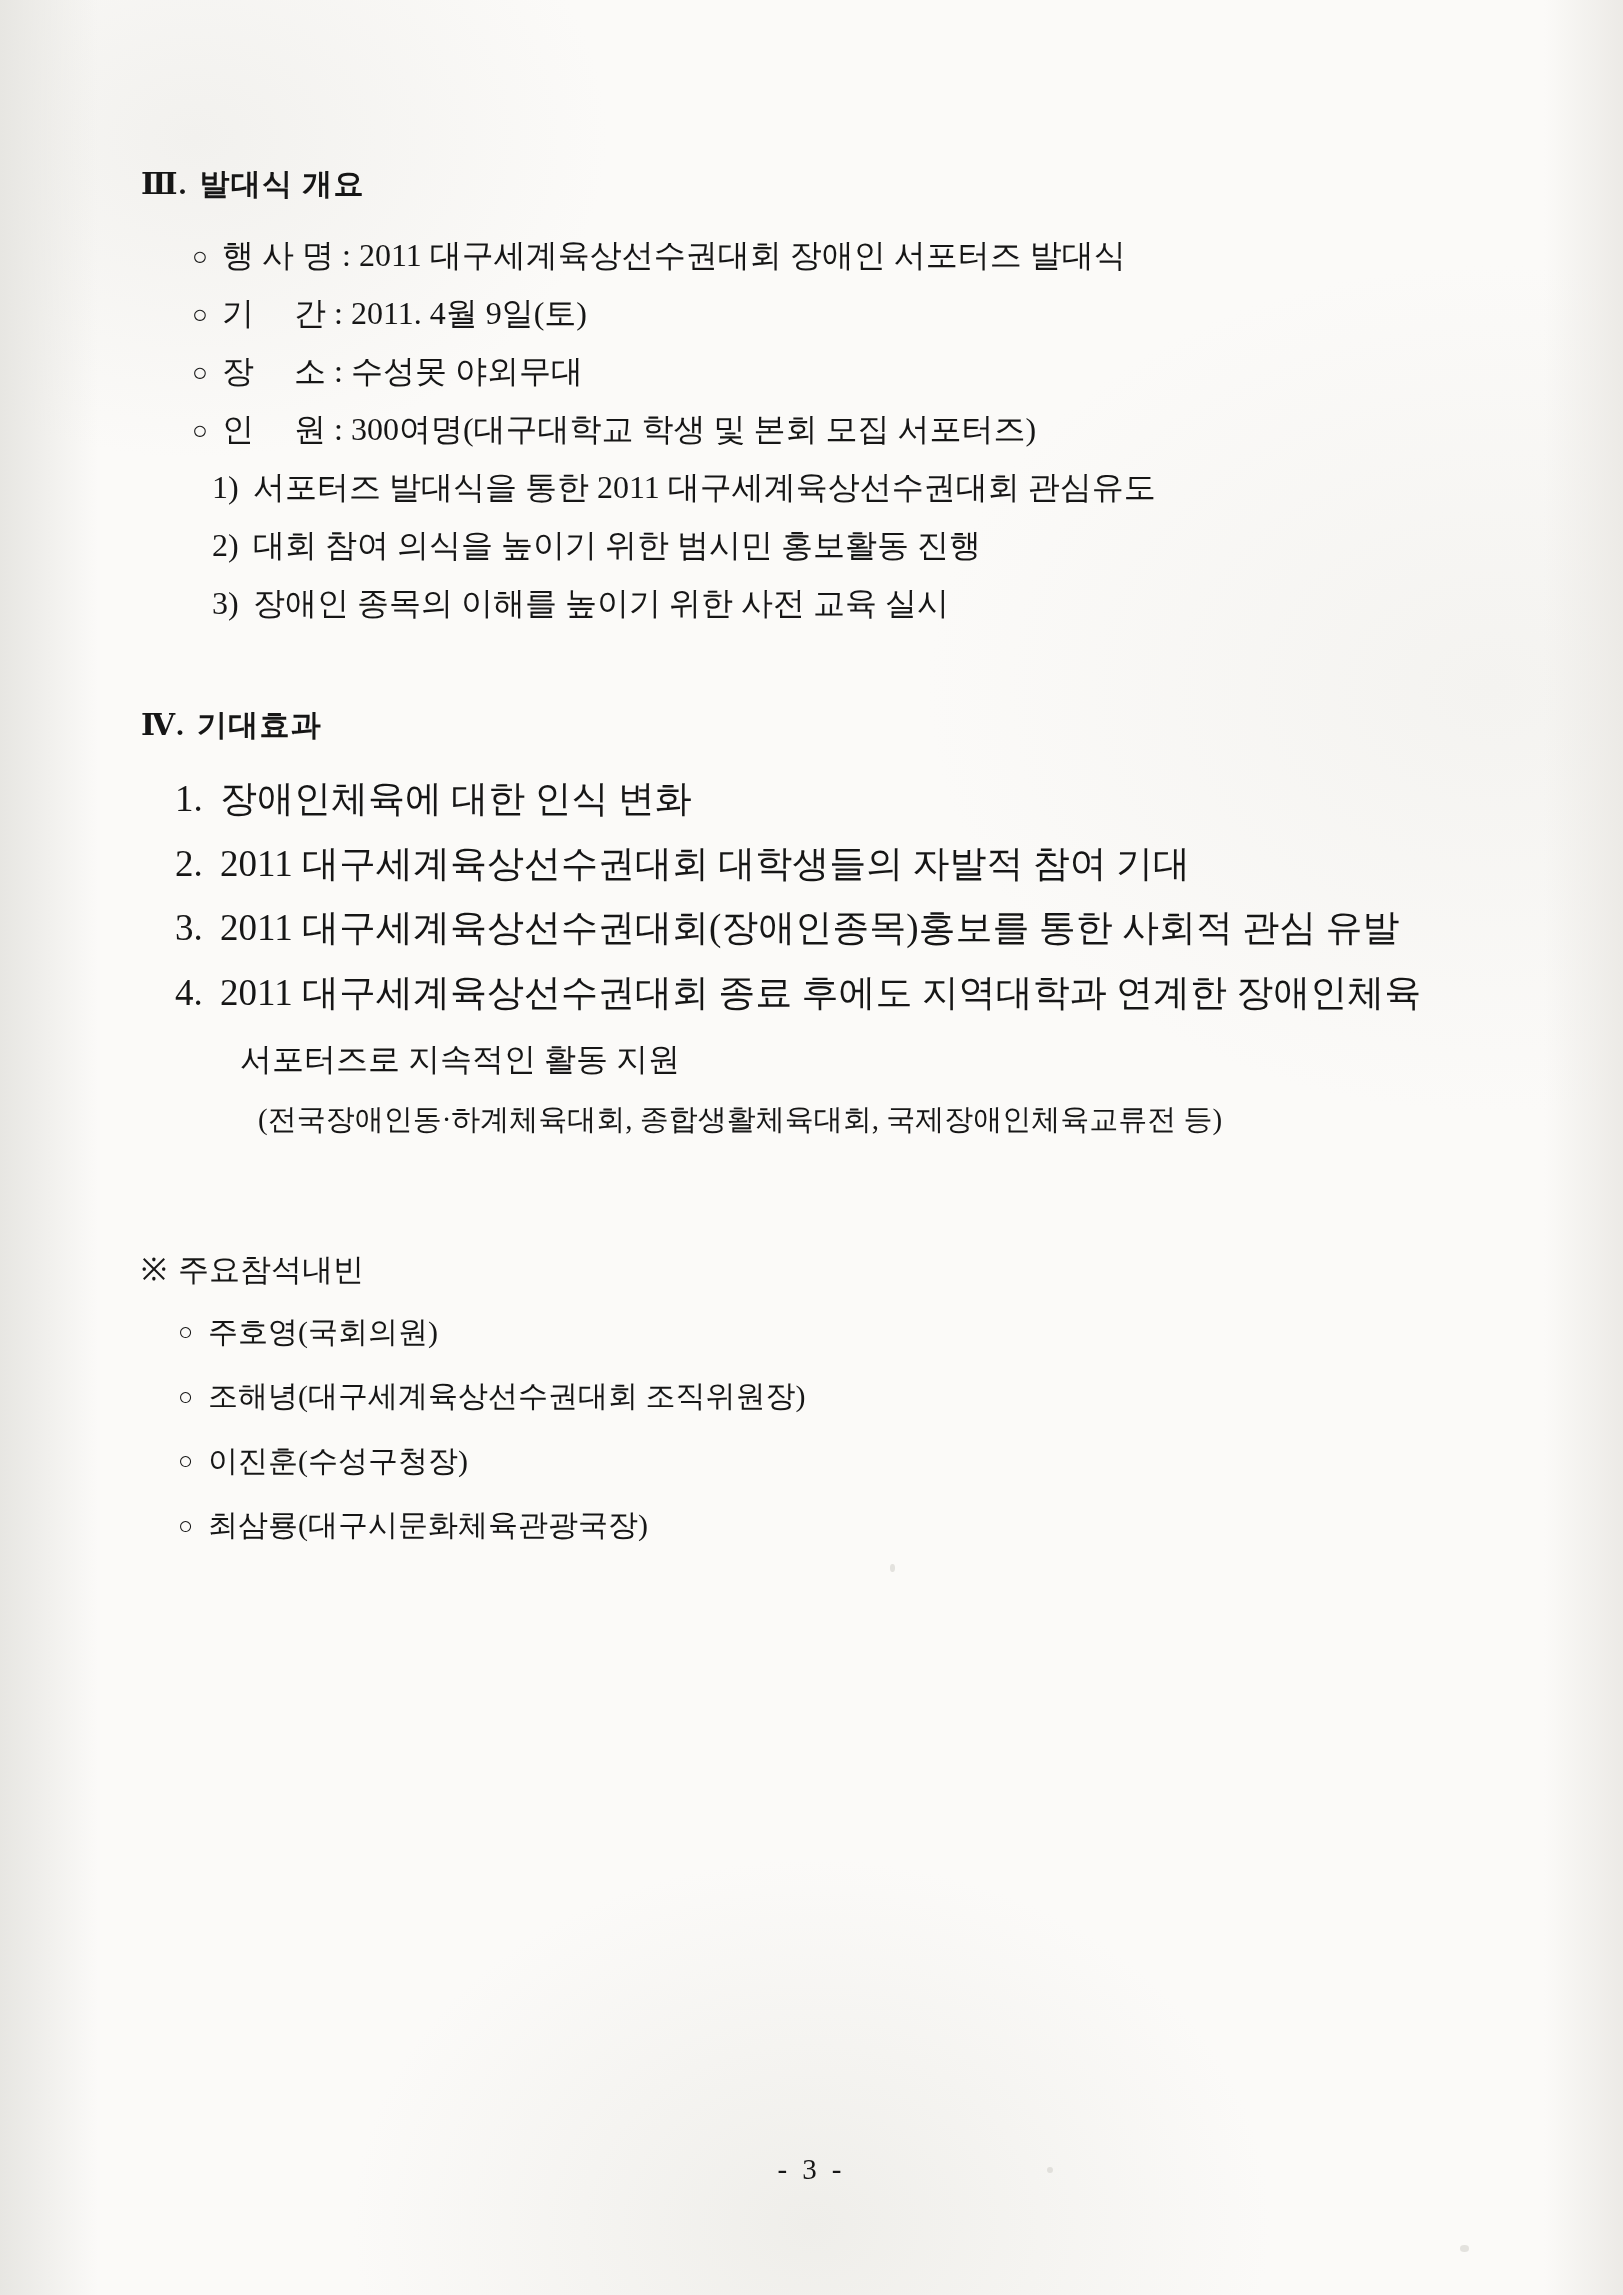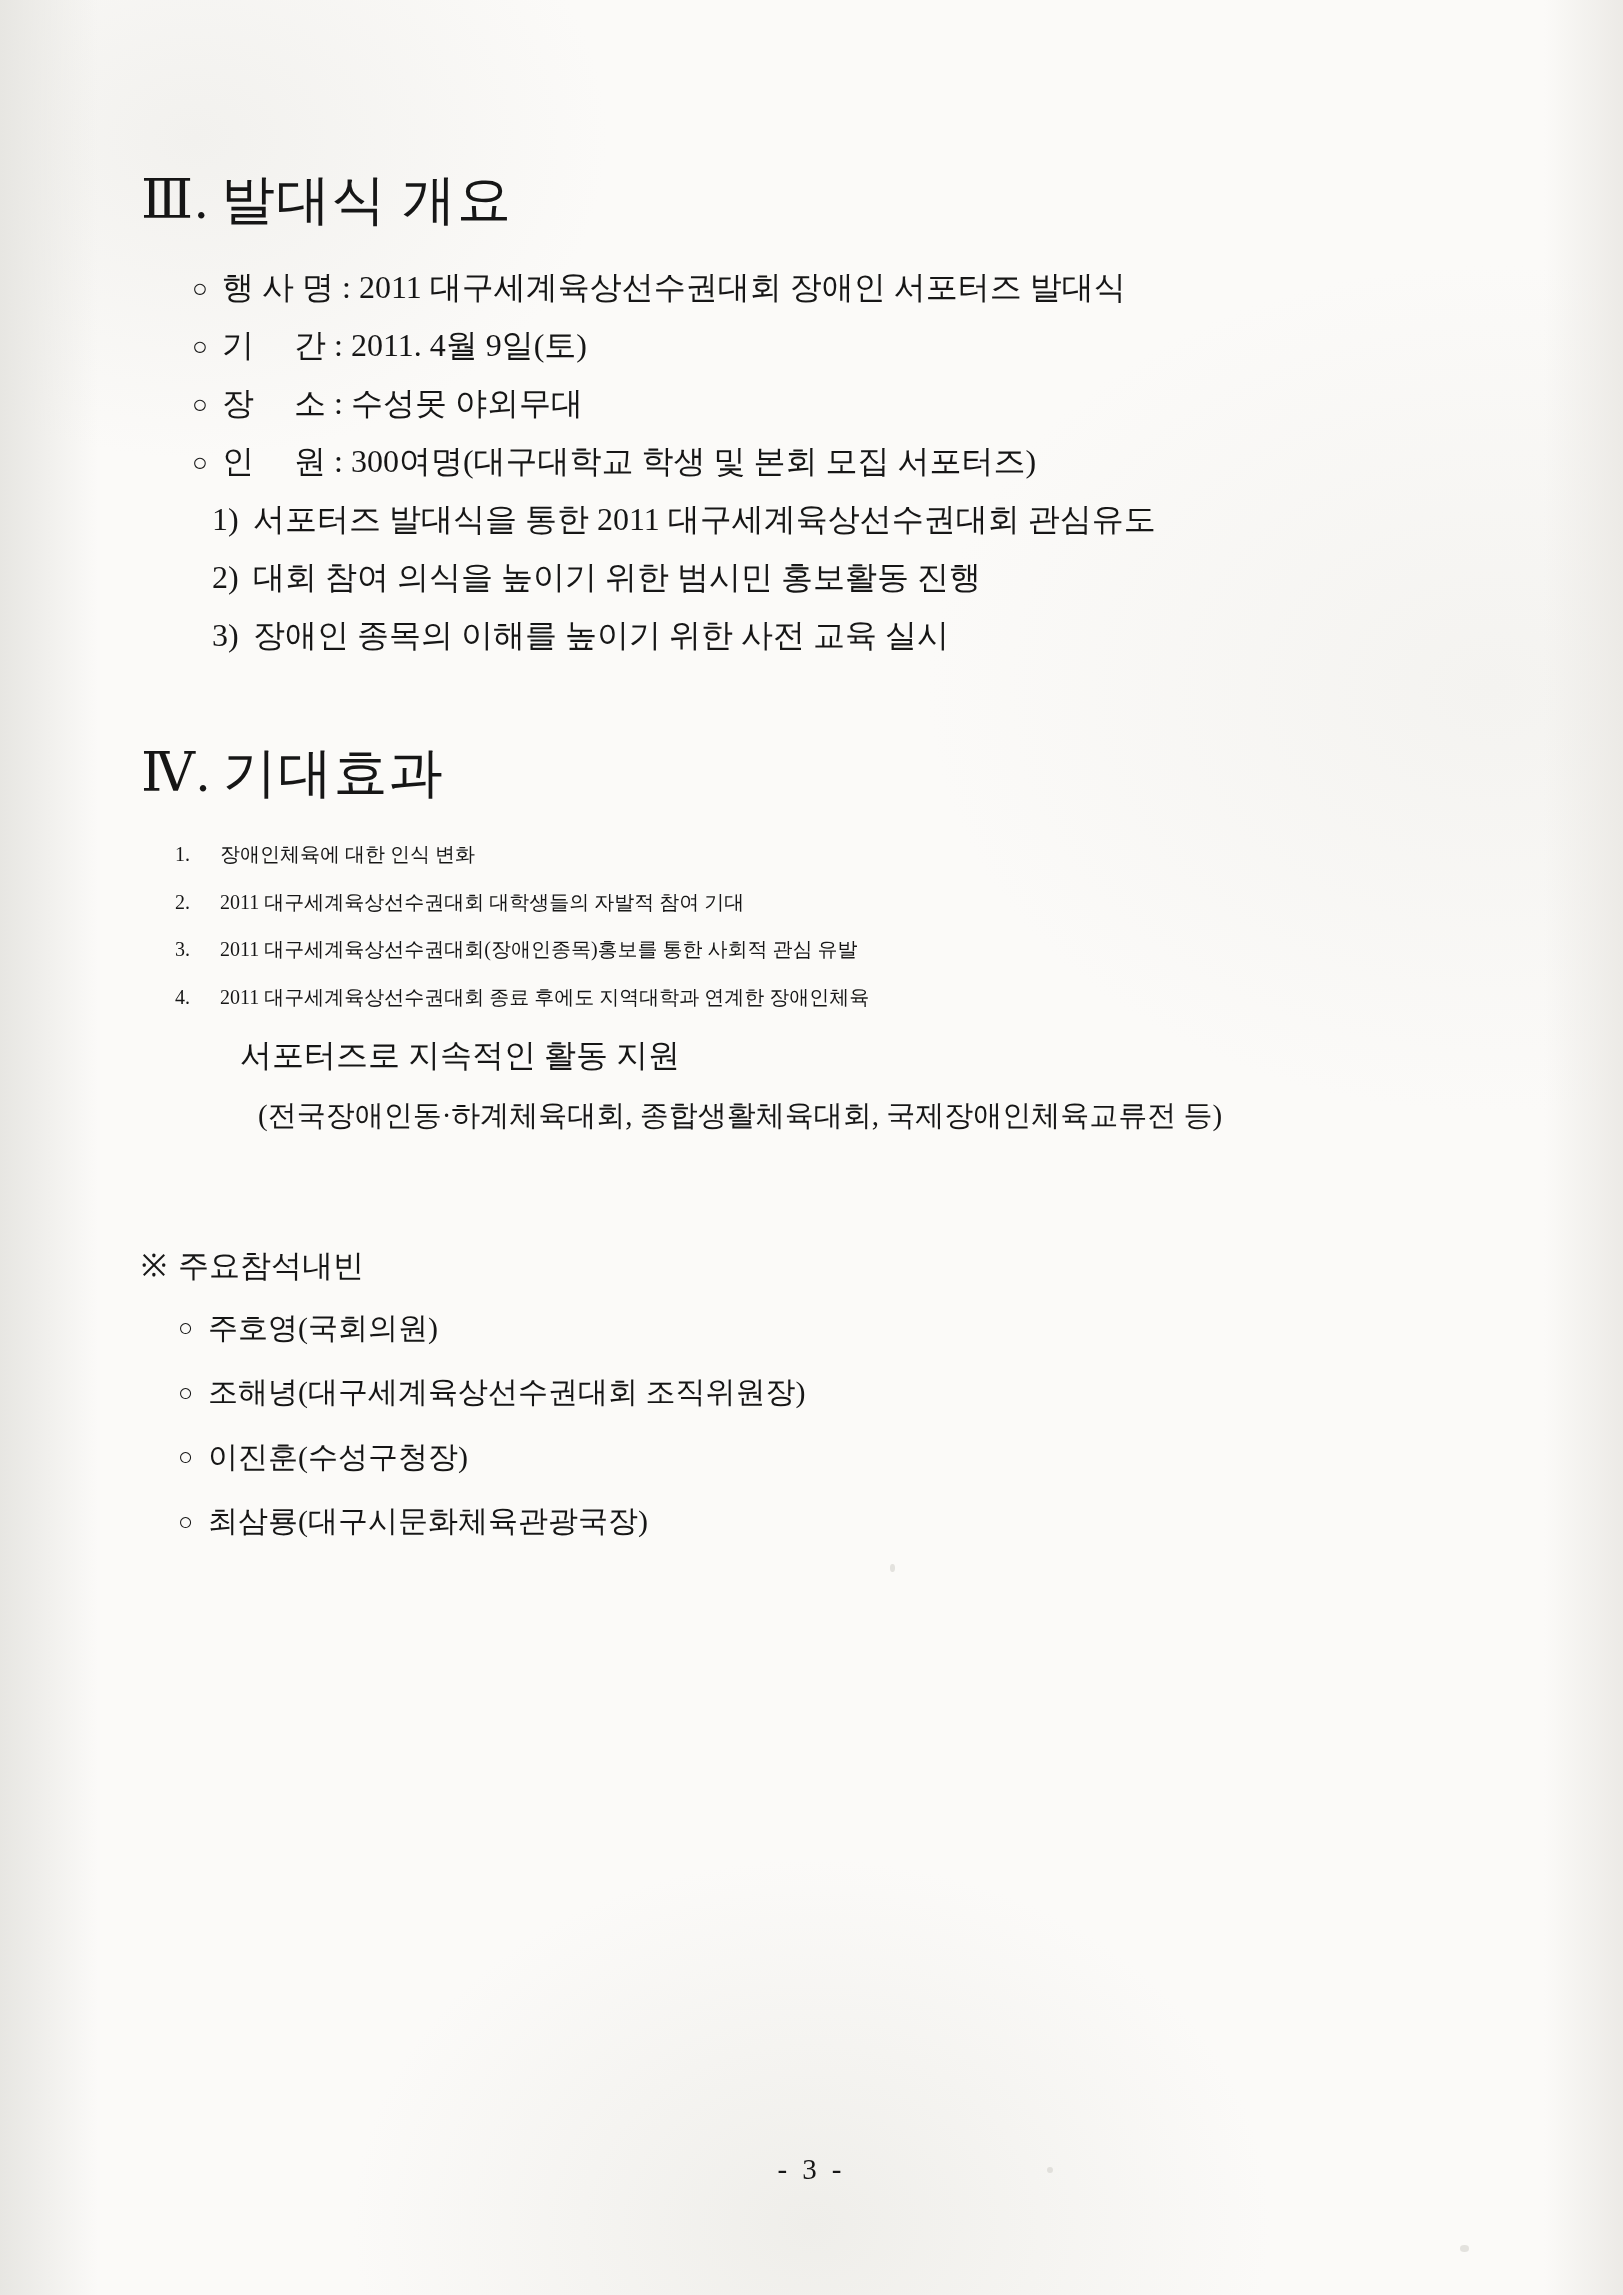--- a/index.html
+++ b/index.html
@@ -40,22 +40,22 @@
     pointer-events: none;
   }
   .content {
     position: absolute;
     left: 141px;
     top: 164px;
     width: 1368px;
   }
 
   .section-heading {
-    font-size: 54px;
-    font-weight: normal;
+    font-size: 30px;
+    font-weight: bold;
     letter-spacing: 1.3px;
     margin: 0 0 17px 0;
     white-space: pre;
   }
   .heading-num {
     display: inline-block;
     margin-right: 11.8px;
   }
 
   .bullet-line {
@@ -84,21 +84,21 @@
   .num-mark {
     display: inline-block;
     width: 41px;
   }
 
   .gap-sm { height: 17px; }
   .gap-md { height: 60px; }
   .gap-lg { height: 79px; }
 
   .expect-line {
-    font-size: 20px;
+    font-size: 37px;
     line-height: 1.0;
     margin: 0 0 27.5px 0;
     padding-left: 34px;
     white-space: pre;
   }
   .expect-num {
     display: inline-block;
     width: 45px;
   }
   .expect-cont {

